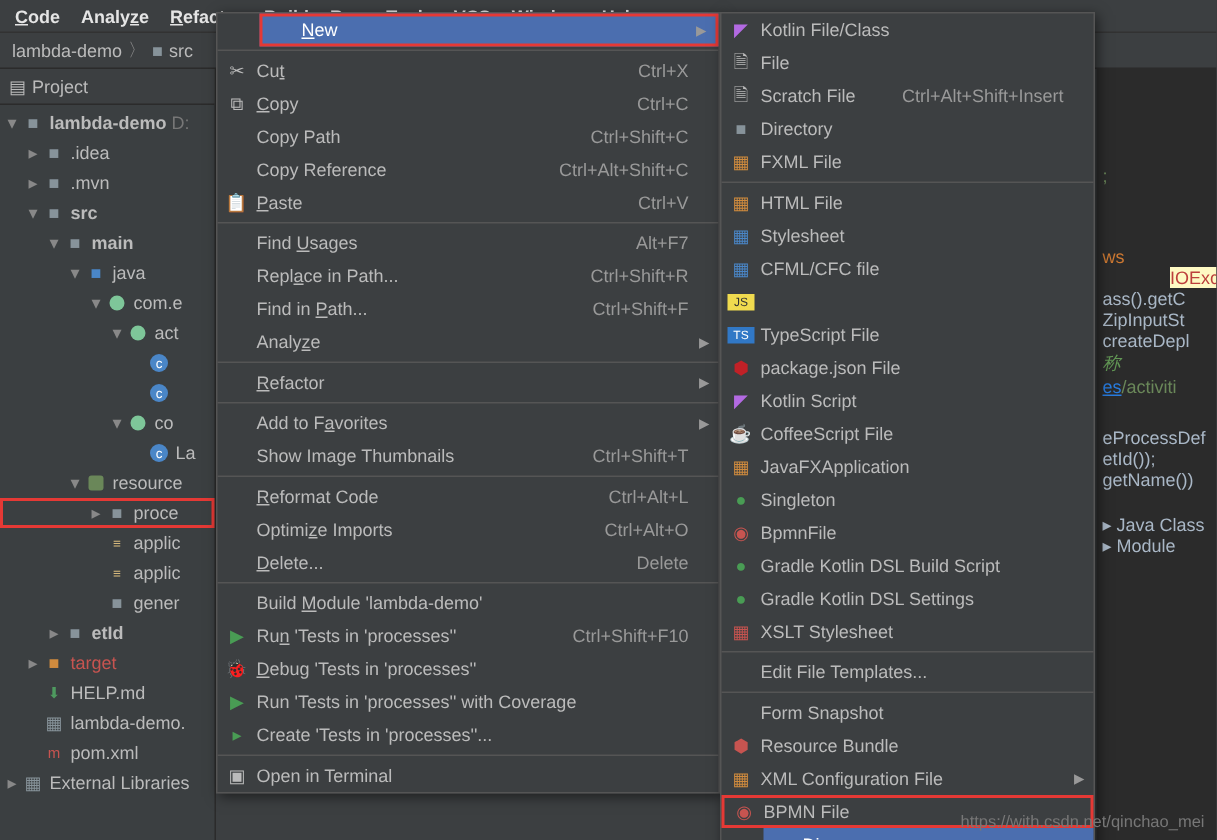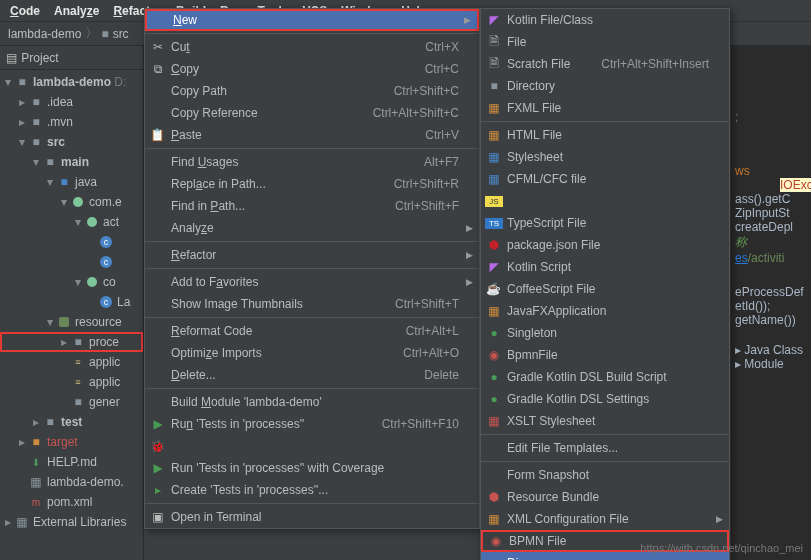--- a/index.html
+++ b/index.html
@@ -32,21 +32,21 @@
 .res-icon { width: 10px; height: 10px; background: #6a8759; border-radius: 2px; }
 .context-menu { position: absolute; background: #3c3f41; border: 1px solid #555; box-shadow: 2px 2px 8px rgba(0,0,0,0.5); }
 .cm1 { left: 144px; top: 8px; width: 336px; }
 .cm2 { left: 480px; top: 8px; width: 250px; }
 .menu-item { display: flex; align-items: center; height: 22px; padding: 0 20px 0 4px; color: #bbbbbb; position: relative; }
 .menu-item .mi-icon { width: 18px; display: inline-flex; justify-content: center; align-items: center; }
 .menu-item .mi-label { flex: 1; padding-left: 4px; }
 .menu-item .mi-label u { text-decoration: underline; }
 .menu-item .mi-shortcut { color: #999; }
 .menu-item .mi-arrow { position: absolute; right: 6px; color: #999; font-size: 9px; }
-.menu-item.highlighted { background: #4b6eaf; color: #fff; }
+.menu-item.highlighted { background: #4b6eaf; color: #fff; margin-left: 28px; }
 .menu-item.red-border { border: 2px solid #e53935; }
 .menu-sep { height: 1px; background: #555; margin: 2px 0; }
 .editor { position: absolute; right: 0; top: 46px; width: 80px; background: #2b2b2b; height: 514px; color: #a9b7c6; font-family: monospace; font-size: 11px; padding: 4px; overflow: hidden; }
 .editor .kw { color: #cc7832; }
 .editor .str { color: #6a8759; }
 .editor .err { background: #fef9c3; color: #bc3f3c; margin-left: 45px; }
 .editor .cm { color: #629755; font-style: italic; }
 .editor .lnk { color: #287bde; text-decoration: underline; }
 .watermark { position: absolute; bottom: 6px; right: 8px; color: #777; font-size: 11px; }
 </style>
@@ -169,21 +169,21 @@
           <span class="label">applic</span>
         </div>
       <div class="tree-item" style="padding-left:58px">
           <span class="arrow"></span>
           <span class="icon folder-icon">■</span>
           <span class="label">gener</span>
         </div>
       <div class="tree-item bold" style="padding-left:30px">
           <span class="arrow">▸</span>
           <span class="icon folder-icon">■</span>
-          <span class="label">test</span>
+          <span class="label">etId</span>
         </div>
       <div class="tree-item" style="padding-left:16px">
           <span class="arrow">▸</span>
           <span class="icon folder-orange">■</span>
           <span class="label" style="color:#c75450">target</span>
         </div>
       <div class="tree-item" style="padding-left:16px">
           <span class="arrow"></span>
           <span class="icon md-icon">⬇</span>
           <span class="label">HELP.md</span>
@@ -317,20 +317,21 @@
       <span class="mi-icon"></span>
       <span class="mi-label">Build <u>M</u>odule 'lambda-demo'</span>
     </div>
   <div class="menu-item">
       <span class="mi-icon" style="color:#499c54">▶</span>
       <span class="mi-label">Ru<u>n</u> 'Tests in 'processes''</span>
       <span class="mi-shortcut">Ctrl+Shift+F10</span>
     </div>
   <div class="menu-item">
       <span class="mi-icon" style="color:#499c54">🐞</span>
+      <span class="mi-label"><u>D</u>ebug 'Tests in 'processes''</span>
     </div>
   <div class="menu-item">
       <span class="mi-icon" style="color:#499c54">▶</span>
       <span class="mi-label">Run 'Tests in 'processes'' with Coverage</span>
     </div>
   <div class="menu-item">
       <span class="mi-icon" style="color:#499c54">▸</span>
       <span class="mi-label">Create 'Tests in 'processes''...</span>
     </div>
   <div class="menu-sep"></div>

